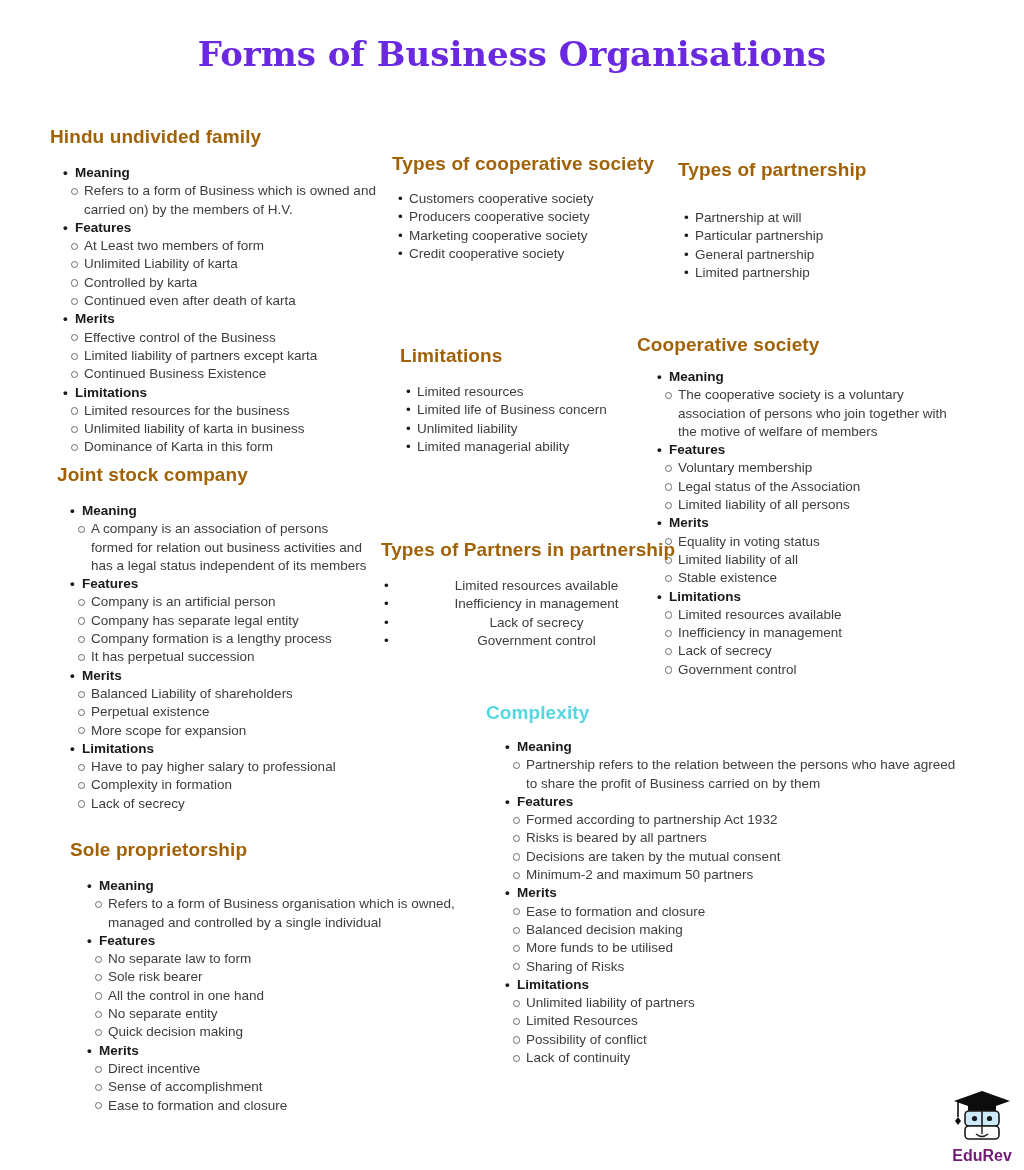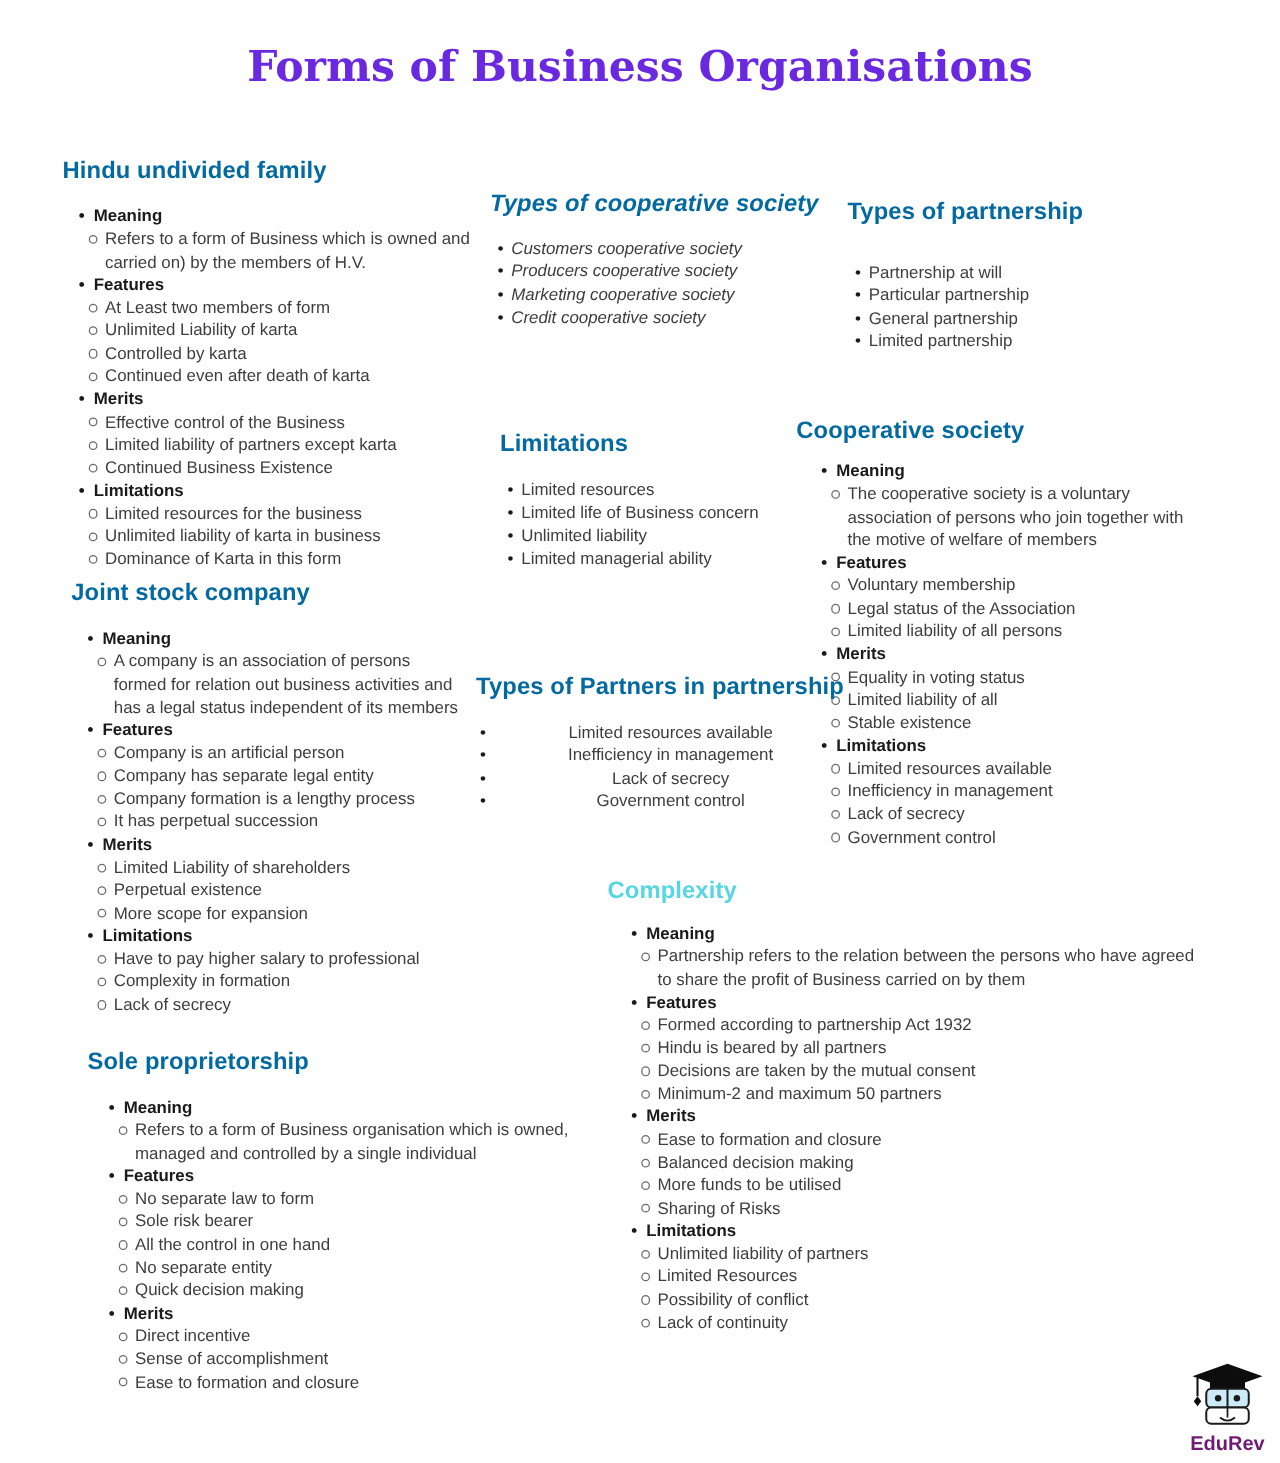--- a/index.html
+++ b/index.html
@@ -8,21 +8,21 @@
     font-family:"Liberation Sans", sans-serif; color:#3d3d3d; overflow:hidden;
   }
   .page-title {
     position:absolute; top:34px; left:0; width:100%; text-align:center;
     font-family:"DejaVu Serif", serif; font-weight:bold; font-size:34px;
     color:#6a28e0; letter-spacing:0px; line-height:40px;
   }
   .sec { position:absolute; }
   .sec h2 {
     margin:0 0 15px 0; font-size:19px; line-height:24px; font-weight:700;
-    color:#0369a1; letter-spacing:0.1px;
+    color:#a16207; letter-spacing:0.1px;
   }
   .sec.alt h2 { color:#55d6e0; }
   ul { list-style:none; margin:0; padding:0; }
   .groups { padding-left:13px; font-size:13.5px; line-height:18.3px; }
   .g-label { position:relative; padding-left:12px; font-weight:700; color:#1a1a1a; }
   .g-label::before { content:"\2022"; position:absolute; left:0; top:0; color:#1a1a1a; }
   .sub { padding-left:8px; }
   .sub li { position:relative; padding-left:13px; color:#3d3d3d; }
   .sub li::before {
     content:""; position:absolute; left:0; top:5.6px; width:5.2px; height:5.2px;
@@ -30,21 +30,21 @@
   }
   .bullets { padding-left:6px; font-size:13.5px; line-height:18.3px; }
   .bullets li { position:relative; padding-left:11px; color:#3d3d3d; }
   .bullets li::before { content:"\2022"; position:absolute; left:0; top:0; color:#1a1a1a; }
 
   
   #sec-huf            { left:50px;  top:125px; width:342px; }
   #sec-jsc            { left:57px;  top:463px; width:315px; }
   #sec-sole           { left:70px;  top:838px; width:392px; }
   #sec-sole .groups   { padding-left:17px; }
-  #sec-types-coop     { left:392px; top:152px; width:285px;font-style:italic; }
+  #sec-types-coop     { left:392px; top:152px; width:285px; }
   #sec-types-coop h2  { margin-bottom:14px; }
   #sec-limitations    { left:400px; top:344px; width:280px; }
   #sec-types-partners { left:378px; top:538px; width:300px;text-align:center; }
   #sec-partnership    { left:486px; top:701px; width:478px; }
   #sec-partnership h2 { margin-bottom:13px; }
   #sec-partnership .groups { padding-left:19px; }
   #sec-types-part     { left:678px; top:158px; width:260px; }
   #sec-types-part h2  { margin-bottom:27px; }
   #sec-coop           { left:637px; top:333px; width:312px; }
   #sec-coop h2        { margin-bottom:11px; }
@@ -163,21 +163,21 @@
         </ul>
         <li class="g-label">Features</li>
         <ul class="sub">
           <li>Company is an artificial person</li>
           <li>Company has separate legal entity</li>
           <li>Company formation is a lengthy process</li>
           <li>It has perpetual succession</li>
         </ul>
         <li class="g-label">Merits</li>
         <ul class="sub">
-          <li>Limited Liability of shareholders</li>
+          <li>Balanced Liability of shareholders</li>
           <li>Perpetual existence</li>
           <li>More scope for expansion</li>
         </ul>
         <li class="g-label">Limitations</li>
         <ul class="sub">
           <li>Have to pay higher salary to professional</li>
           <li>Complexity in formation</li>
           <li>Lack of secrecy</li>
         </ul>
       </ul>
@@ -196,21 +196,21 @@
   <div class="sec alt" id="sec-partnership">
     <h2>Complexity</h2>
     <ul class="groups">
         <li class="g-label">Meaning</li>
         <ul class="sub">
           <li>Partnership refers to the relation between the persons who have agreed to share the profit of Business carried on by them</li>
         </ul>
         <li class="g-label">Features</li>
         <ul class="sub">
           <li>Formed according to partnership Act 1932</li>
-          <li>Hindu is beared by all partners</li>
+          <li>Risks is beared by all partners</li>
           <li>Decisions are taken by the mutual consent</li>
           <li>Minimum-2 and maximum 50 partners</li>
         </ul>
         <li class="g-label">Merits</li>
         <ul class="sub">
           <li>Ease to formation and closure</li>
           <li>Balanced decision making</li>
           <li>More funds to be utilised</li>
           <li>Sharing of Risks</li>
         </ul>

